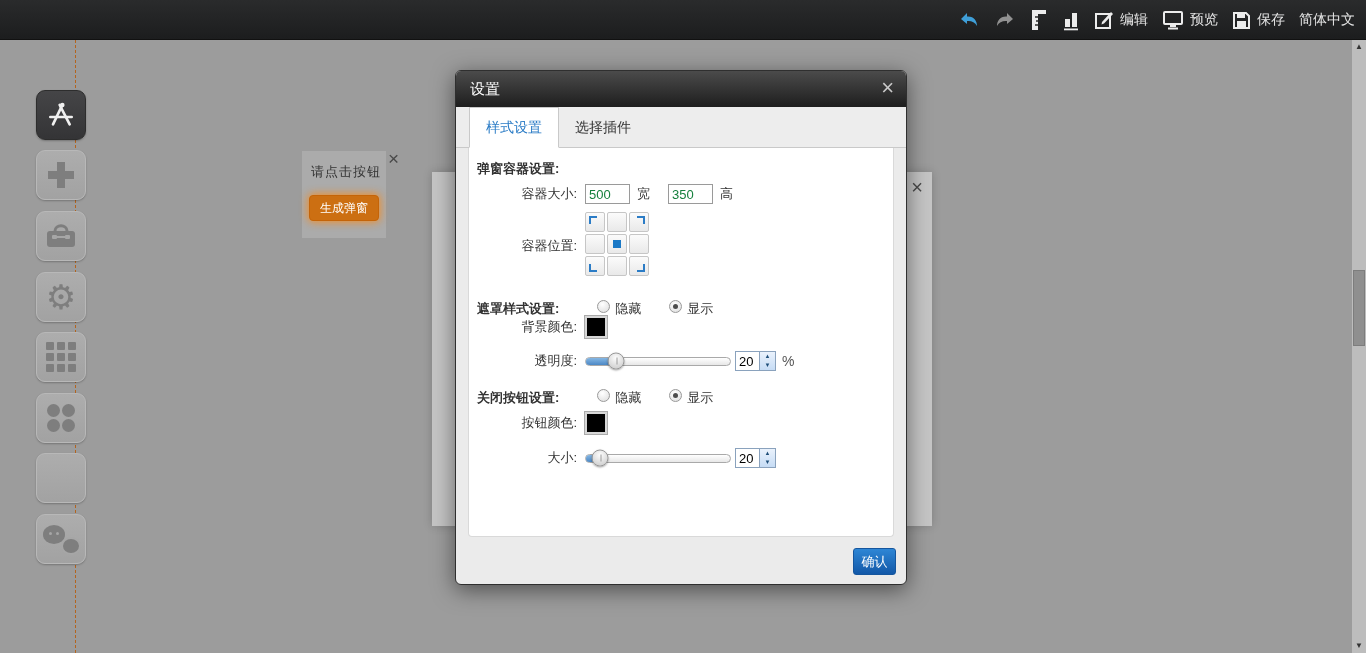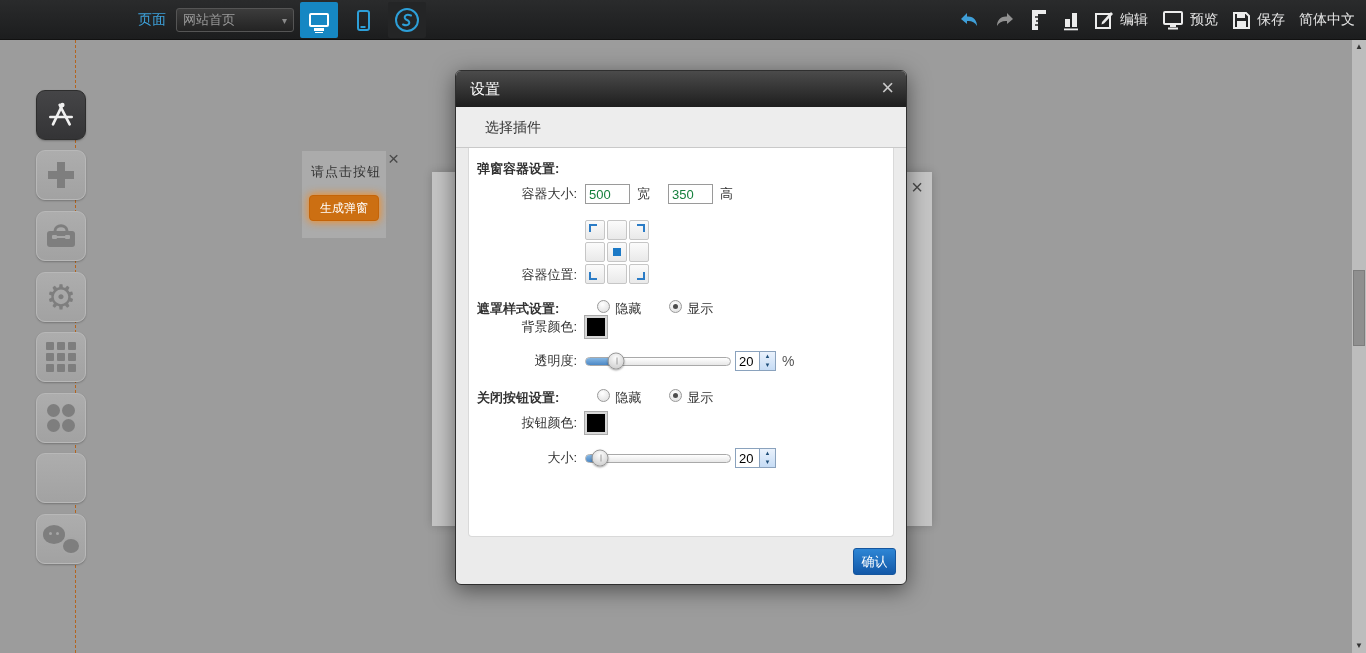--- a/index.html
+++ b/index.html
@@ -131,39 +131,20 @@
     <span class="pp-close">×</span>
   </div>
 
   <div class="widget">
     <div class="widget-hint">请点击按钮</div>
     <div class="gen-btn">生成弹窗</div>
     <span class="widget-close">×</span>
   </div>
 
   <div class="topbar">
-    <div class="tb-left">
-      <span class="page-label">页面</span>
-      <div class="page-select">
-        <span>网站首页</span>
-        <span class="caret">▾</span>
-      </div>
-      <div class="dev-btn active">
-        <span class="monitor-ic"></span>
-      </div>
-      <div class="dev-btn">
-        <span class="phone-ic"></span>
-      </div>
-      <div class="dev-btn sbtn">
-        <svg width="26" height="26" viewBox="0 0 26 26">
-          <circle cx="13" cy="13" r="11" fill="none" stroke="#2d9fd8" stroke-width="2"></circle>
-          <path d="M17 8.5 C11 6, 8.5 11, 13 13 C17.5 15, 15 20, 9 17.5" fill="none" stroke="#2d9fd8" stroke-width="2" stroke-linecap="round"></path>
-        </svg>
-      </div>
-    </div>
     <div class="tb-right">
       <div class="tb-item">
         <svg width="22" height="16" viewBox="0 0 22 16">
           <path d="M3 7 L9 1 L9 4.5 C16 4, 19 9, 19 14 C17 10, 13 8.5, 9 9 L9 12 Z" fill="#3f9fd8"></path>
         </svg>
       </div>
       <div class="tb-item">
         <svg width="22" height="16" viewBox="0 0 22 16">
           <path d="M19 7 L13 1 L13 4.5 C6 4, 3 9, 3 14 C5 10, 9 8.5, 13 9 L13 12 Z" fill="#919191"></path>
         </svg>
@@ -279,37 +260,38 @@
     <div class="vs-thumb"></div>
     <div class="vs-arrow vs-down">▼</div>
   </div>
 
   <div class="modal">
     <div class="m-header">
       <span class="m-title">设置</span>
       <span class="m-close">×</span>
     </div>
     <div class="m-tabbar">
+      <div class="m-tab active">样式设置</div>
       <div class="m-tab">选择插件</div>
     </div>
 
     <div class="m-content">
 
       <div class="row heading" style="top:12px;left:8px">弹窗容器设置:</div>
 
       <div class="row" style="top:36px">
         <span class="lblcol">容器大小:</span>
         <span class="gap8"></span>
         <input class="txtin" value="500" style="">
         <span class="unit">宽</span>
         <input class="txtin" value="350" style="">
         <span class="unit">高</span>
       </div>
 
-      <div class="row" style="top:72px;align-items:flex-end">
+      <div class="row" style="top:64px;align-items:center">
         <span class="lblcol" style="padding-top:3px">容器位置:</span>
         <span class="gap8"></span>
         <div class="pos-grid">
           <div class="pos-cell">
               <span class="crn c-tl"></span>
             </div>
           <div class="pos-cell"></div>
           <div class="pos-cell">
               <span class="crn c-tr"></span>
             </div>

